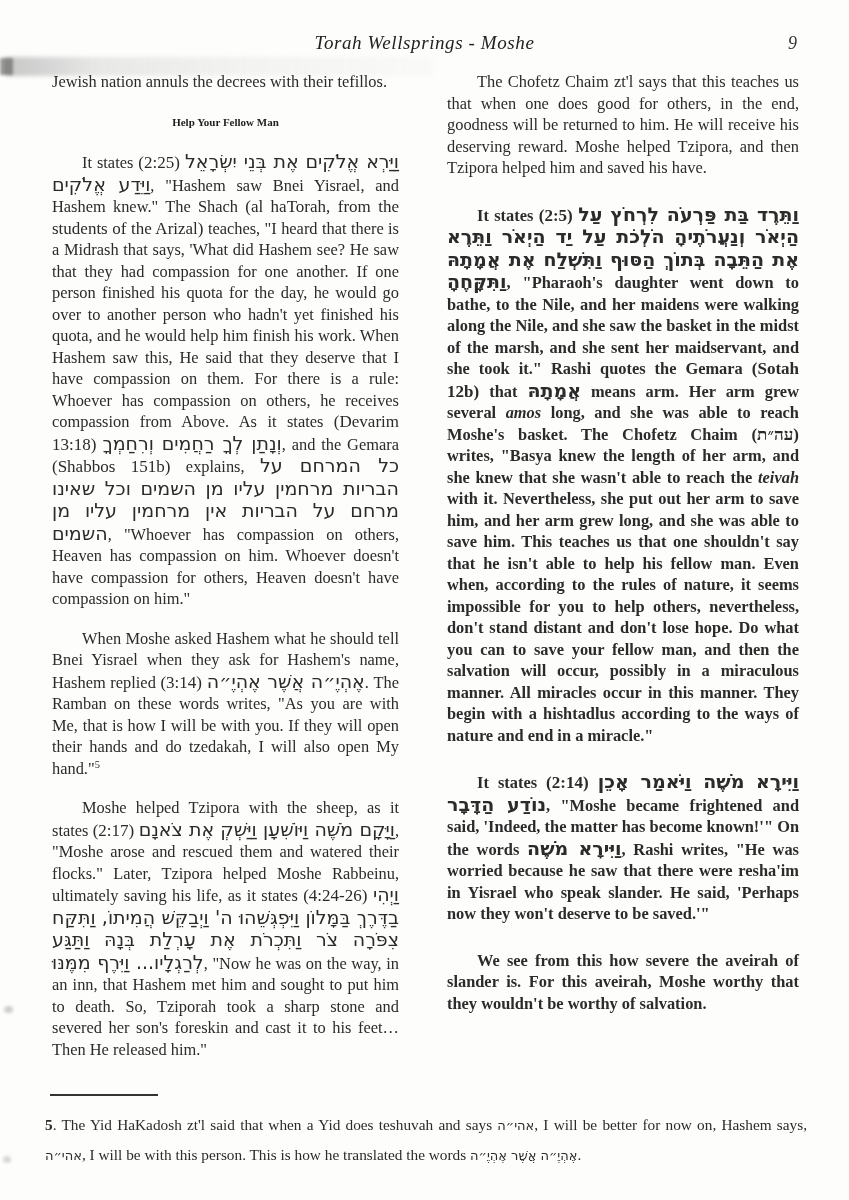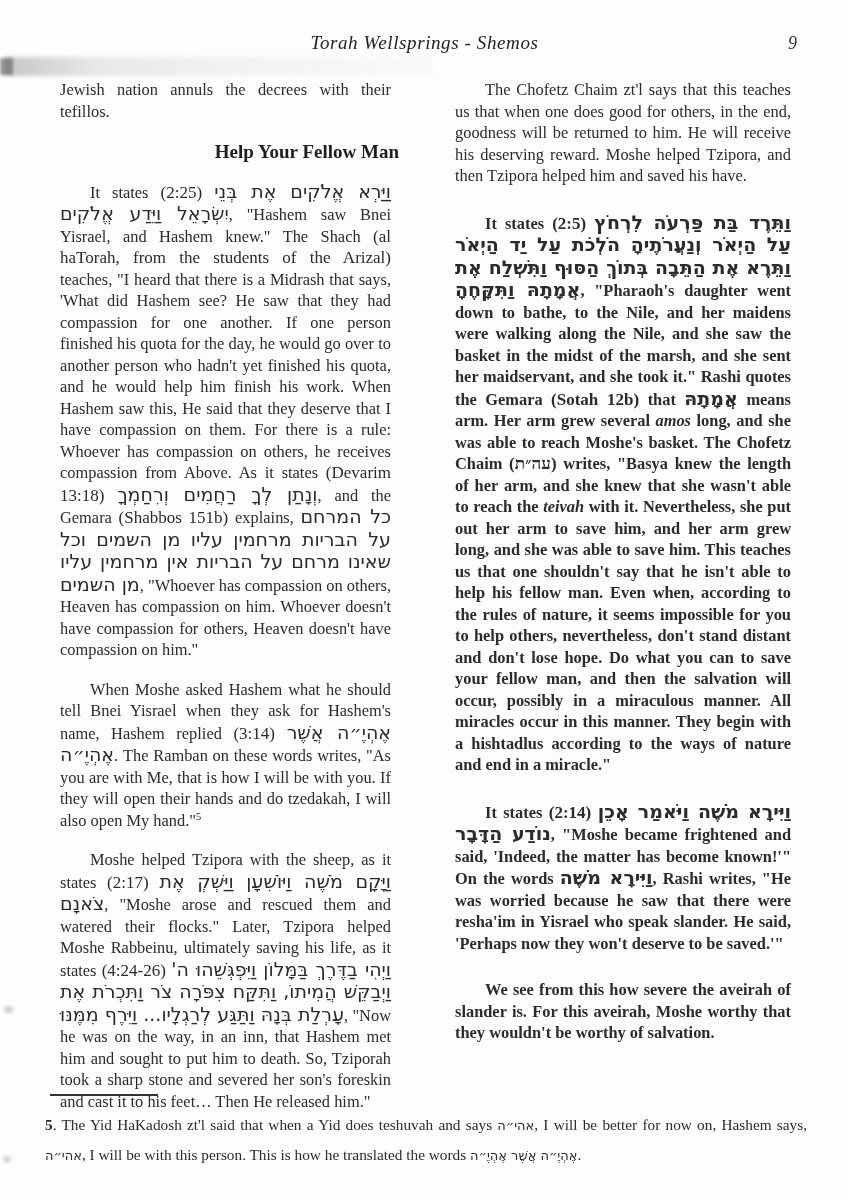--- a/index.html
+++ b/index.html
@@ -55,29 +55,29 @@
   
   .col {
     position:absolute; top:71px;
     text-align:justify;
     font-size:16.4px;
     line-height:21.5px;
     color:#2b2b2b;
   }
   .col-left  { left:52px;  width:347px; }
   .col-right { left:447px; width:352px; }
-  .col p { margin:8px; }
+  .col p { margin:0; }
   .col-left  p + p, .col-left  h2 + p { margin-top:18px; }
   .col-right p + p { margin-top:25px;font-weight:bold; }
   .col p.indent { text-indent:30px; }
   .col h2 {
     margin:19px 0 0 0;
-    text-align:right;
+    text-align:center;
     text-indent:0;
-    font-size:19px;
+    font-size:11px;
     font-weight:bold;
     color:#1e1e1e;
   }
   
   .r-cite { font-size:17px; }
   .r-he   { font-family:"DejaVu Sans", sans-serif; font-size:19px; }
   .r-it   { font-style:italic; }
   .r-sup  { vertical-align:super; font-size:10.5px; line-height:0; }
   .r-b    { font-weight:bold; }
   
@@ -93,21 +93,21 @@
     line-height:29px;
     color:#2b2b2b;
   }
   .footnote .r-he { font-size:13px; }
 </style>
 </head>
 <body>
 
 <div class="page">
 
-  <div class="header-title">Torah Wellsprings - Shemos</div>
+  <div class="header-title">Torah Wellsprings - Moshe</div>
   <div class="page-num">9</div>
 
   <div class="artifact-band"></div>
   <div class="artifact-edge"></div>
   <div class="artifact-dot-1"></div>
   <div class="artifact-dot-2"></div>
 
   <div class="col col-left">
       <p><span class="r-en">Jewish nation annuls the decrees with their tefillos.</span></p>
       <h2>Help Your Fellow Man</h2>

